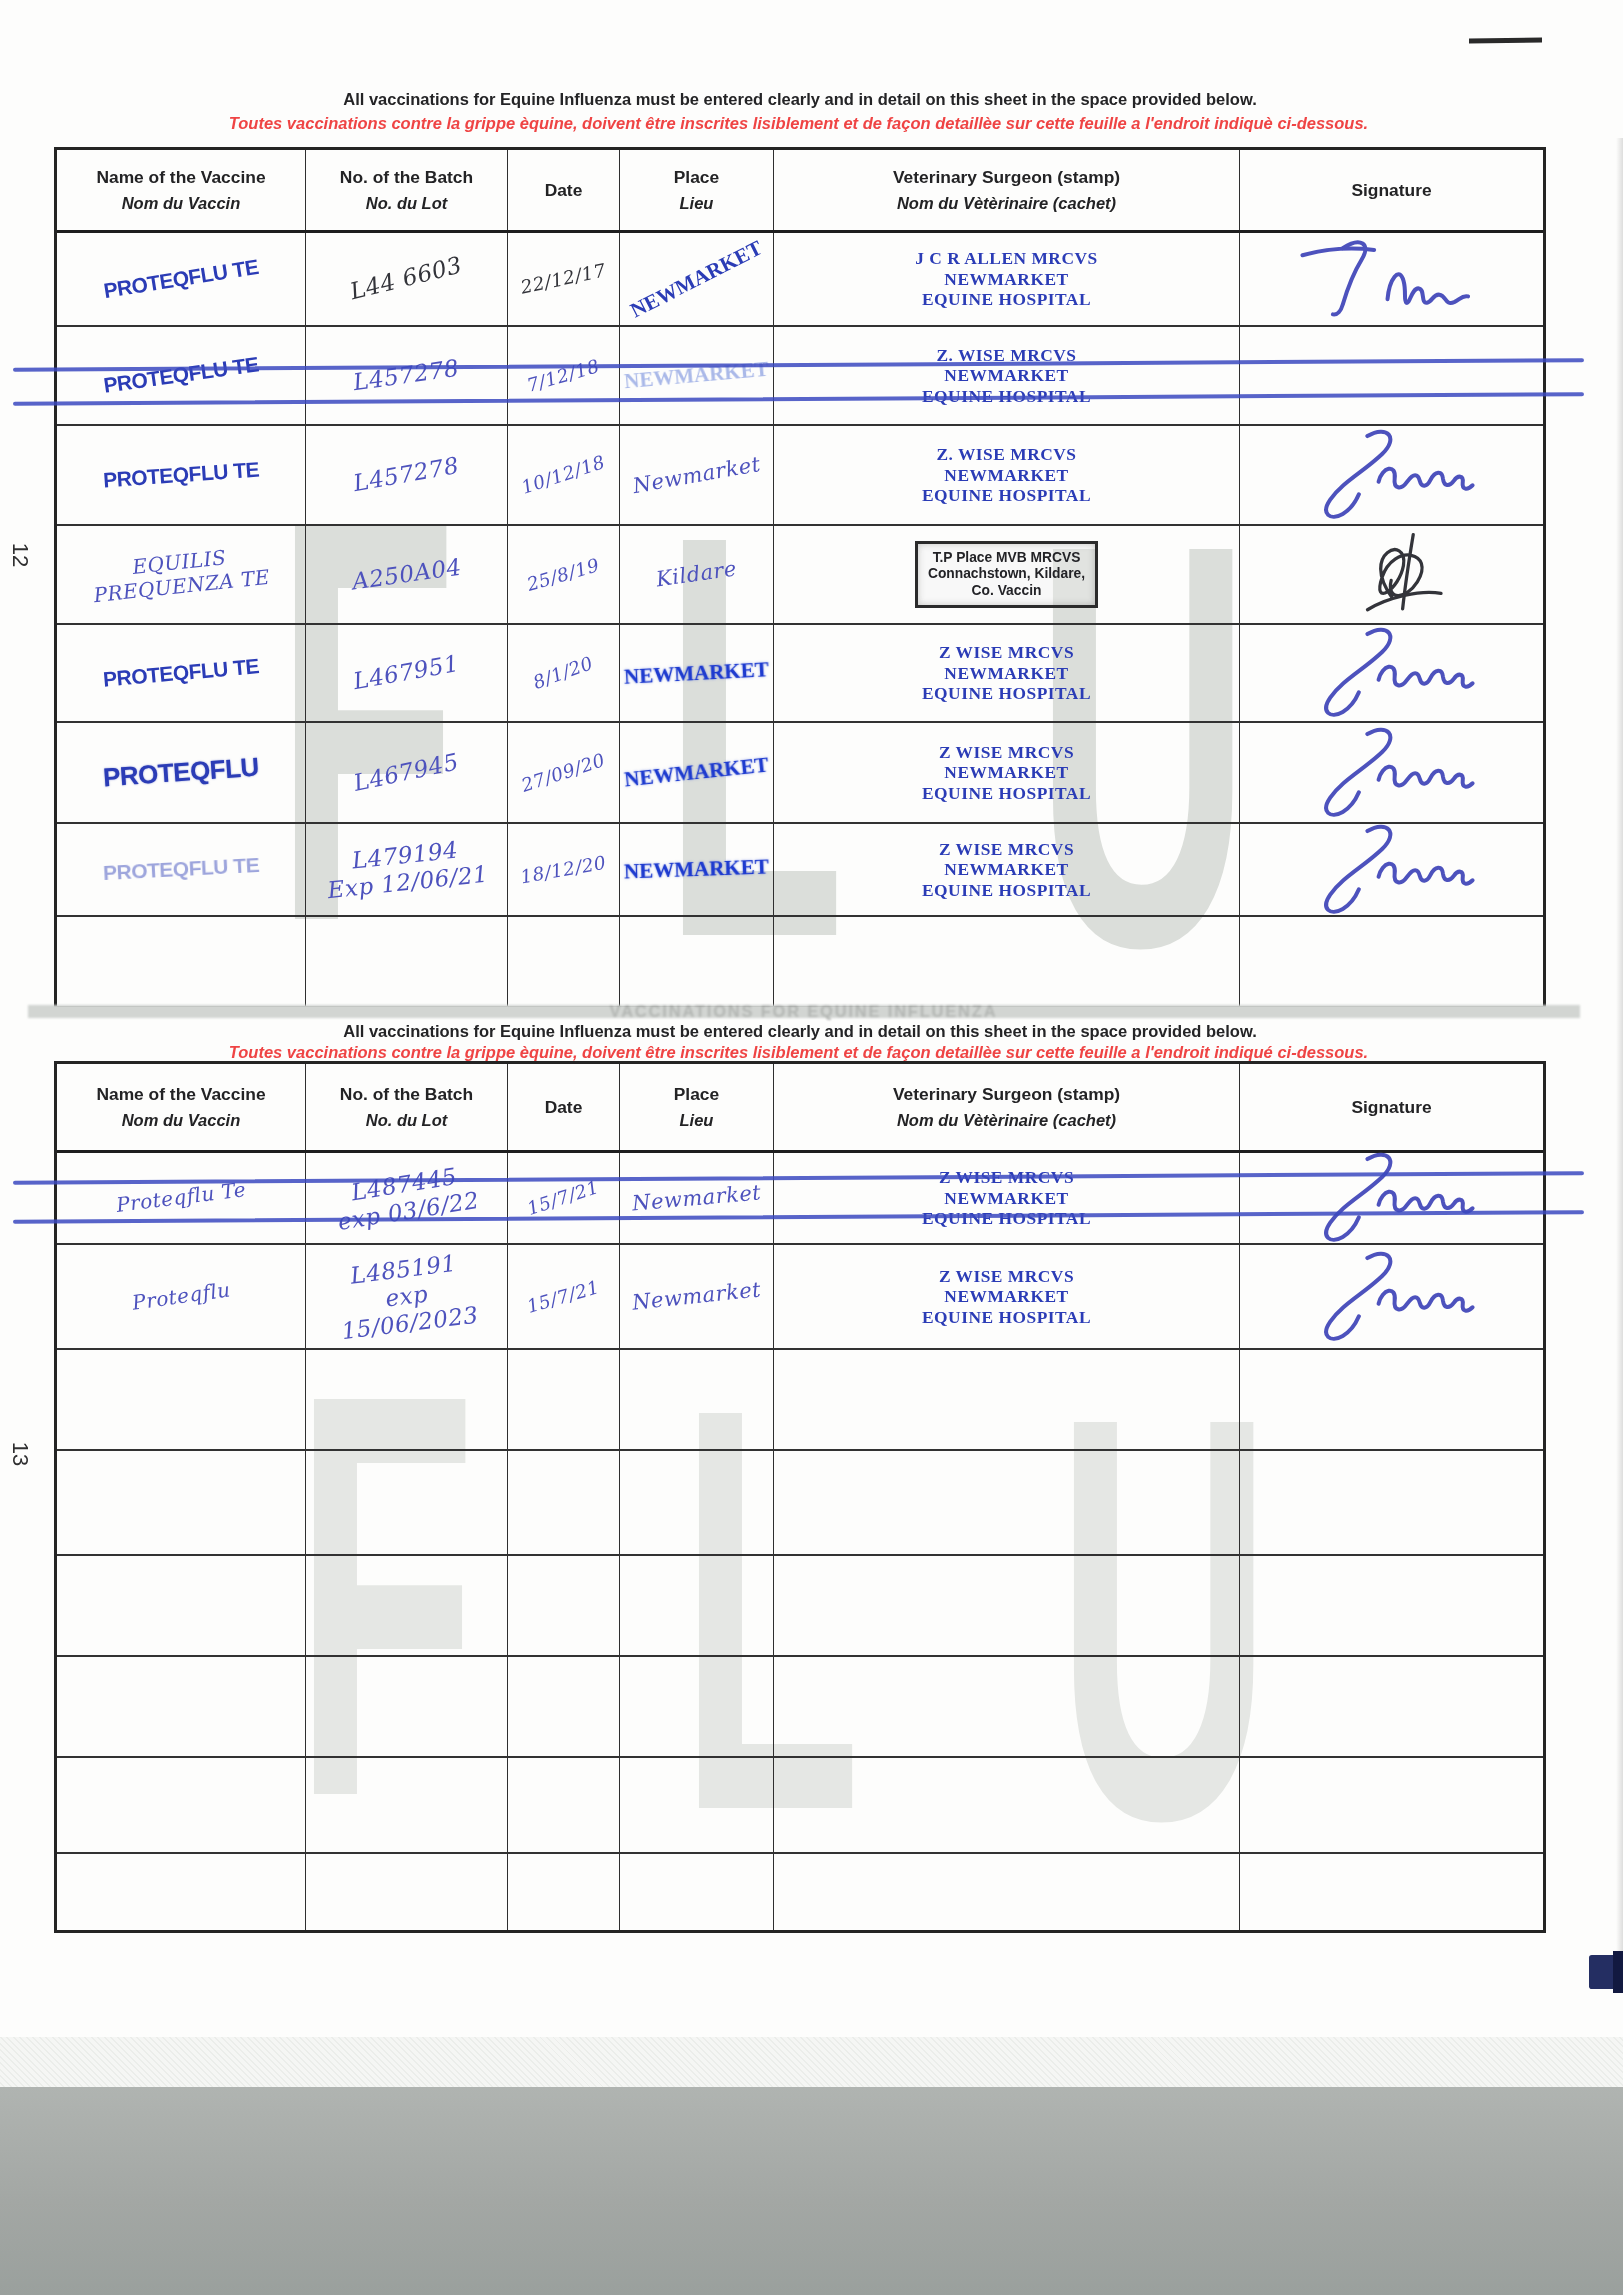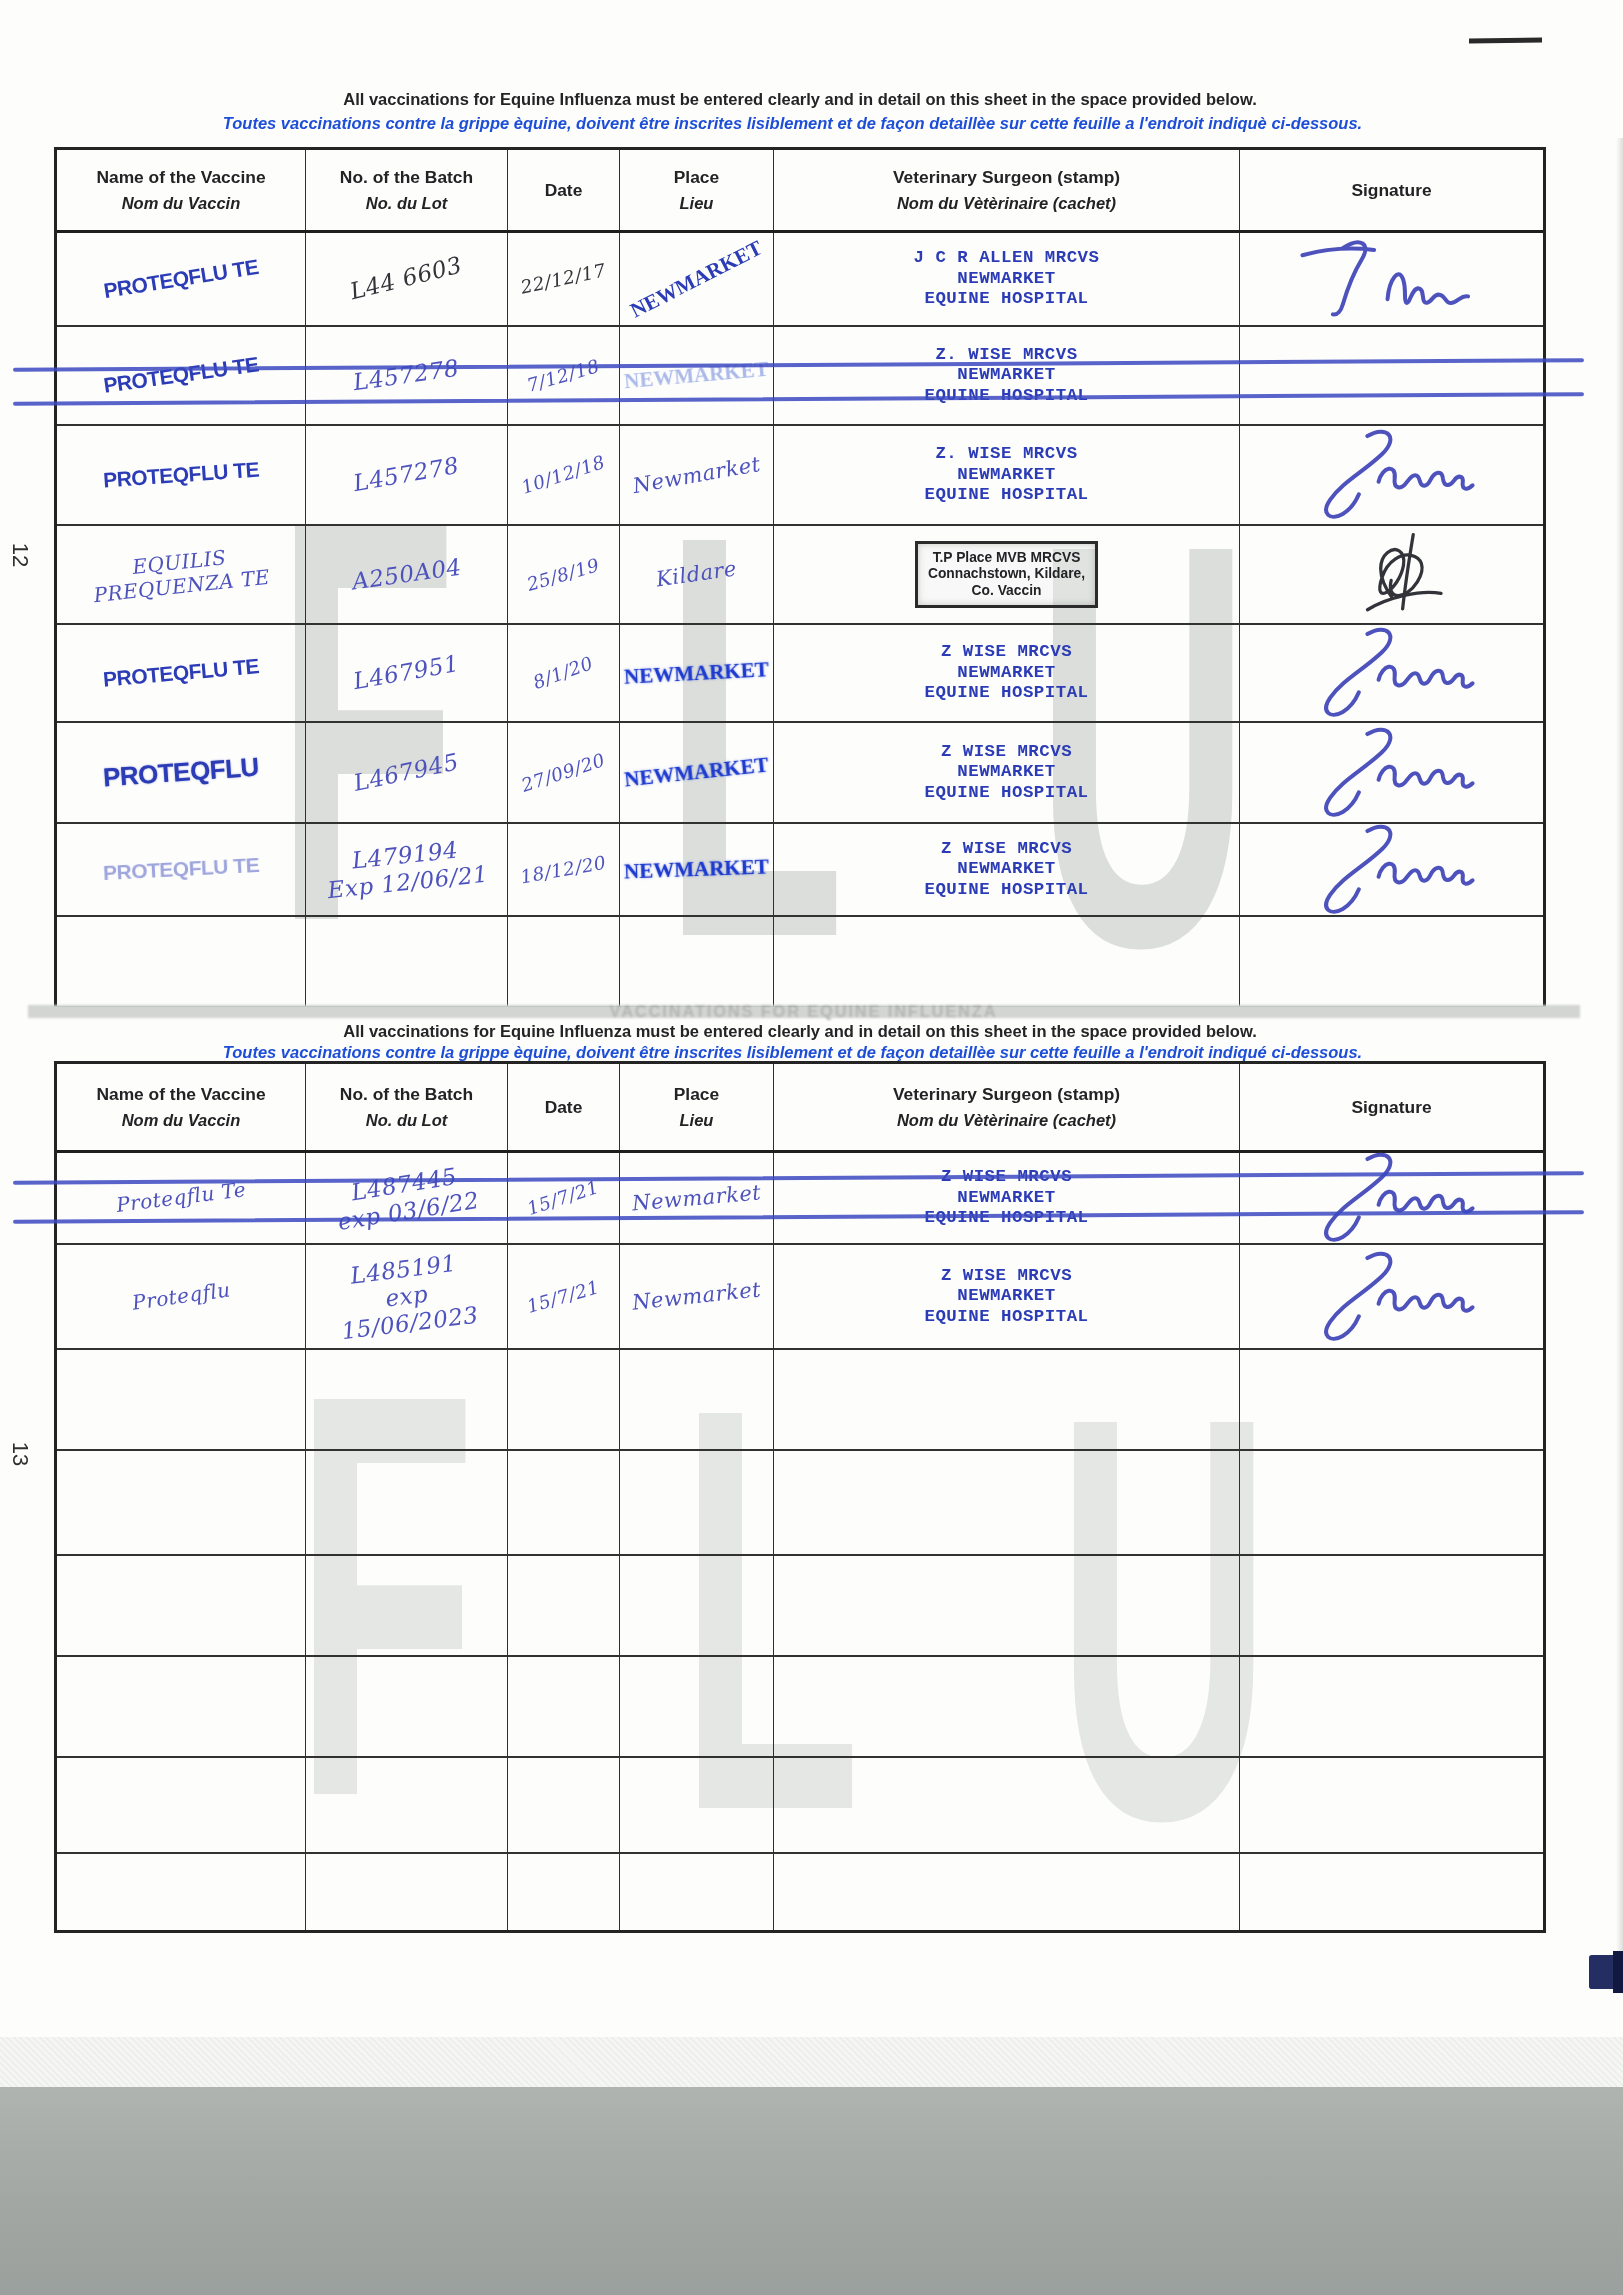--- a/index.html
+++ b/index.html
@@ -9,22 +9,22 @@
   .wm{position:absolute;z-index:1;font-family:"Liberation Sans",sans-serif;font-weight:800;
       line-height:.8;transform:scaleX(.52);transform-origin:left top;user-select:none;}
   .wm span{display:inline-block;}
   .wm1{color:#dbdeda;font-size:574px;}
   .wm2{color:#e5e7e4;font-size:574px;}
   
   .title{position:absolute;left:54px;width:1492px;top:40px;text-align:center;
          font-size:26px;font-weight:700;letter-spacing:0.5px;color:#1d1d1f;z-index:3;}
   .sub-en{position:absolute;left:54px;width:1492px;text-align:center;font-size:16.5px;
           font-weight:700;color:#242426;z-index:3;}
-  .sub-fr{position:absolute;left:12px;width:1561px;text-align:center;font-size:16.5px;
-          font-weight:700;font-style:italic;color:#1d4ed8;z-index:3;}
+  .sub-fr{position:absolute;left:18px;width:1561px;text-align:center;font-size:16.5px;
+          font-weight:700;font-style:italic;color:#ef4444;z-index:3;}
   .t1-sub-en{top:90px;}  .t1-sub-fr{top:114px;}
   .t2-sub-en{top:1022px;} .t2-sub-fr{top:1043px;}
   .ghost-band{position:absolute;left:27.5px;top:1005px;width:1552px;height:13px;background:#d2d5d2;
           z-index:2;display:flex;align-items:center;justify-content:center;filter:blur(0.9px);}
   .ghost-band .gtxt{font-size:16.5px;font-weight:700;color:#b3b6b3;letter-spacing:1.8px;text-align:right;}
   
   .vtable{position:absolute;left:54px;width:1492px;border:3.2px solid #242424;z-index:2;
           box-sizing:border-box;background:transparent;}
   #table1{top:147px;}
   #table2{top:1061px;}
@@ -50,21 +50,21 @@
   .k-stamp,.k-stamp-faded,.k-stamp-bold,.k-stamp-bold-name{color:#2b3cb6;}
   .col-vaccine .k-stamp,.col-vaccine .k-stamp-faded{font-family:"Liberation Sans",sans-serif;
         font-weight:700;font-size:21px;letter-spacing:-0.5px;}
   .col-vaccine .k-stamp-bold-name{font-family:"Liberation Sans",sans-serif;font-weight:800;
         font-size:26px;letter-spacing:-0.5px;text-shadow:0 0 1.8px rgba(43,60,182,.6);}
   .col-vaccine .k-stamp-faded{opacity:.45;filter:blur(0.6px);}
   .col-place .k-stamp,.col-place .k-stamp-faded,.col-place .k-stamp-bold{
         font-family:"Liberation Serif",serif;font-weight:700;font-size:21px;}
   .col-place .k-stamp-faded{opacity:.5;filter:blur(0.5px);color:#5a77d6;}
   .col-place .k-stamp-bold{color:#1e3bcf;text-shadow:0 0 2.3px rgba(30,59,207,.55);filter:blur(0.2px);}
-  .col-vet .k-stamp{font-family:Liberation Mono, monospace;font-weight:700;font-size:17.4px;
+  .col-vet .k-stamp{font-family:Liberation Serif, serif;font-weight:700;font-size:17.4px;
         letter-spacing:0.5px;text-align:center;}
   .k-stamp-box{font-family:"Liberation Sans",sans-serif;font-weight:700;font-size:13.8px;
         color:#232327;border:3.2px solid #2b2b2b;padding:6.4px 10px;background:rgba(240,240,238,.3);
         box-shadow:inset 0 0 7.3px rgba(40,40,40,.25);filter:blur(0.2px);}
   .k-stamp-box .line{text-align:left;}
   .k-sig svg{width:248px;height:94px;}
   .k-sig{overflow:visible;}
   .strike{position:absolute;left:-44px;width:calc(100% + 85px);height:4.1px;background:#3b49c0;
         opacity:.85;border-radius:2.3px;transform:rotate(-.35deg);z-index:6;}
   

